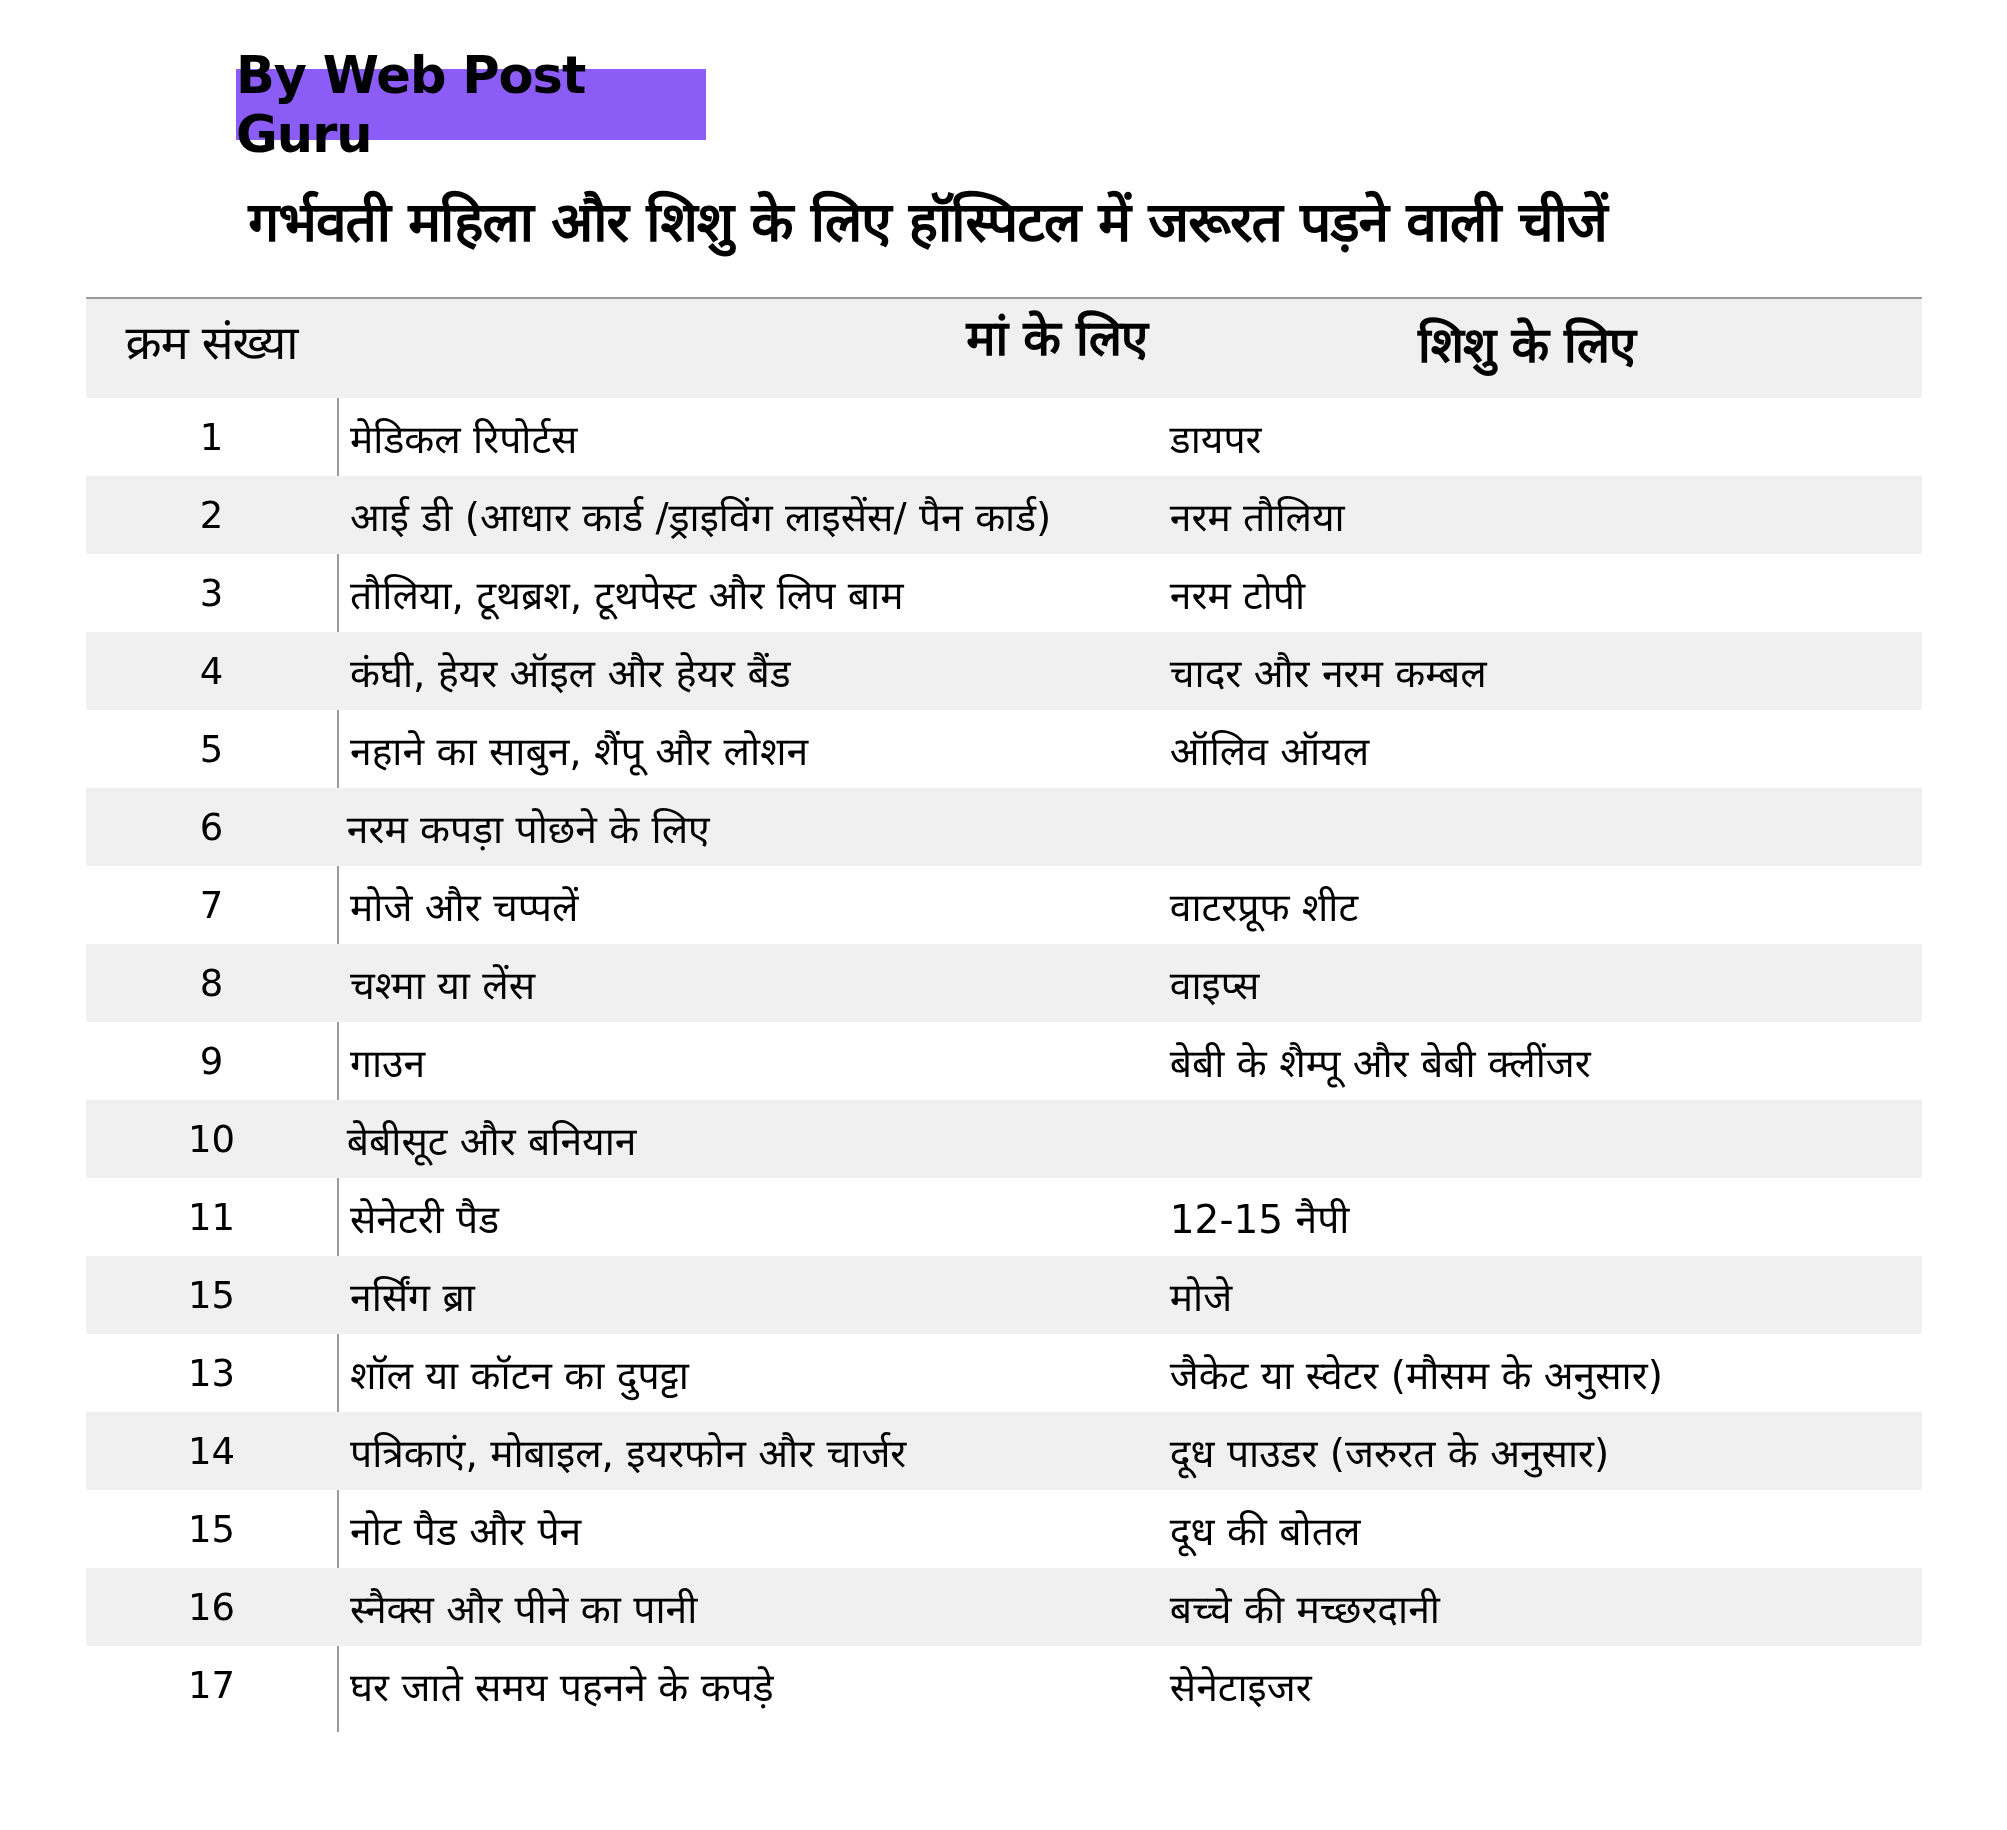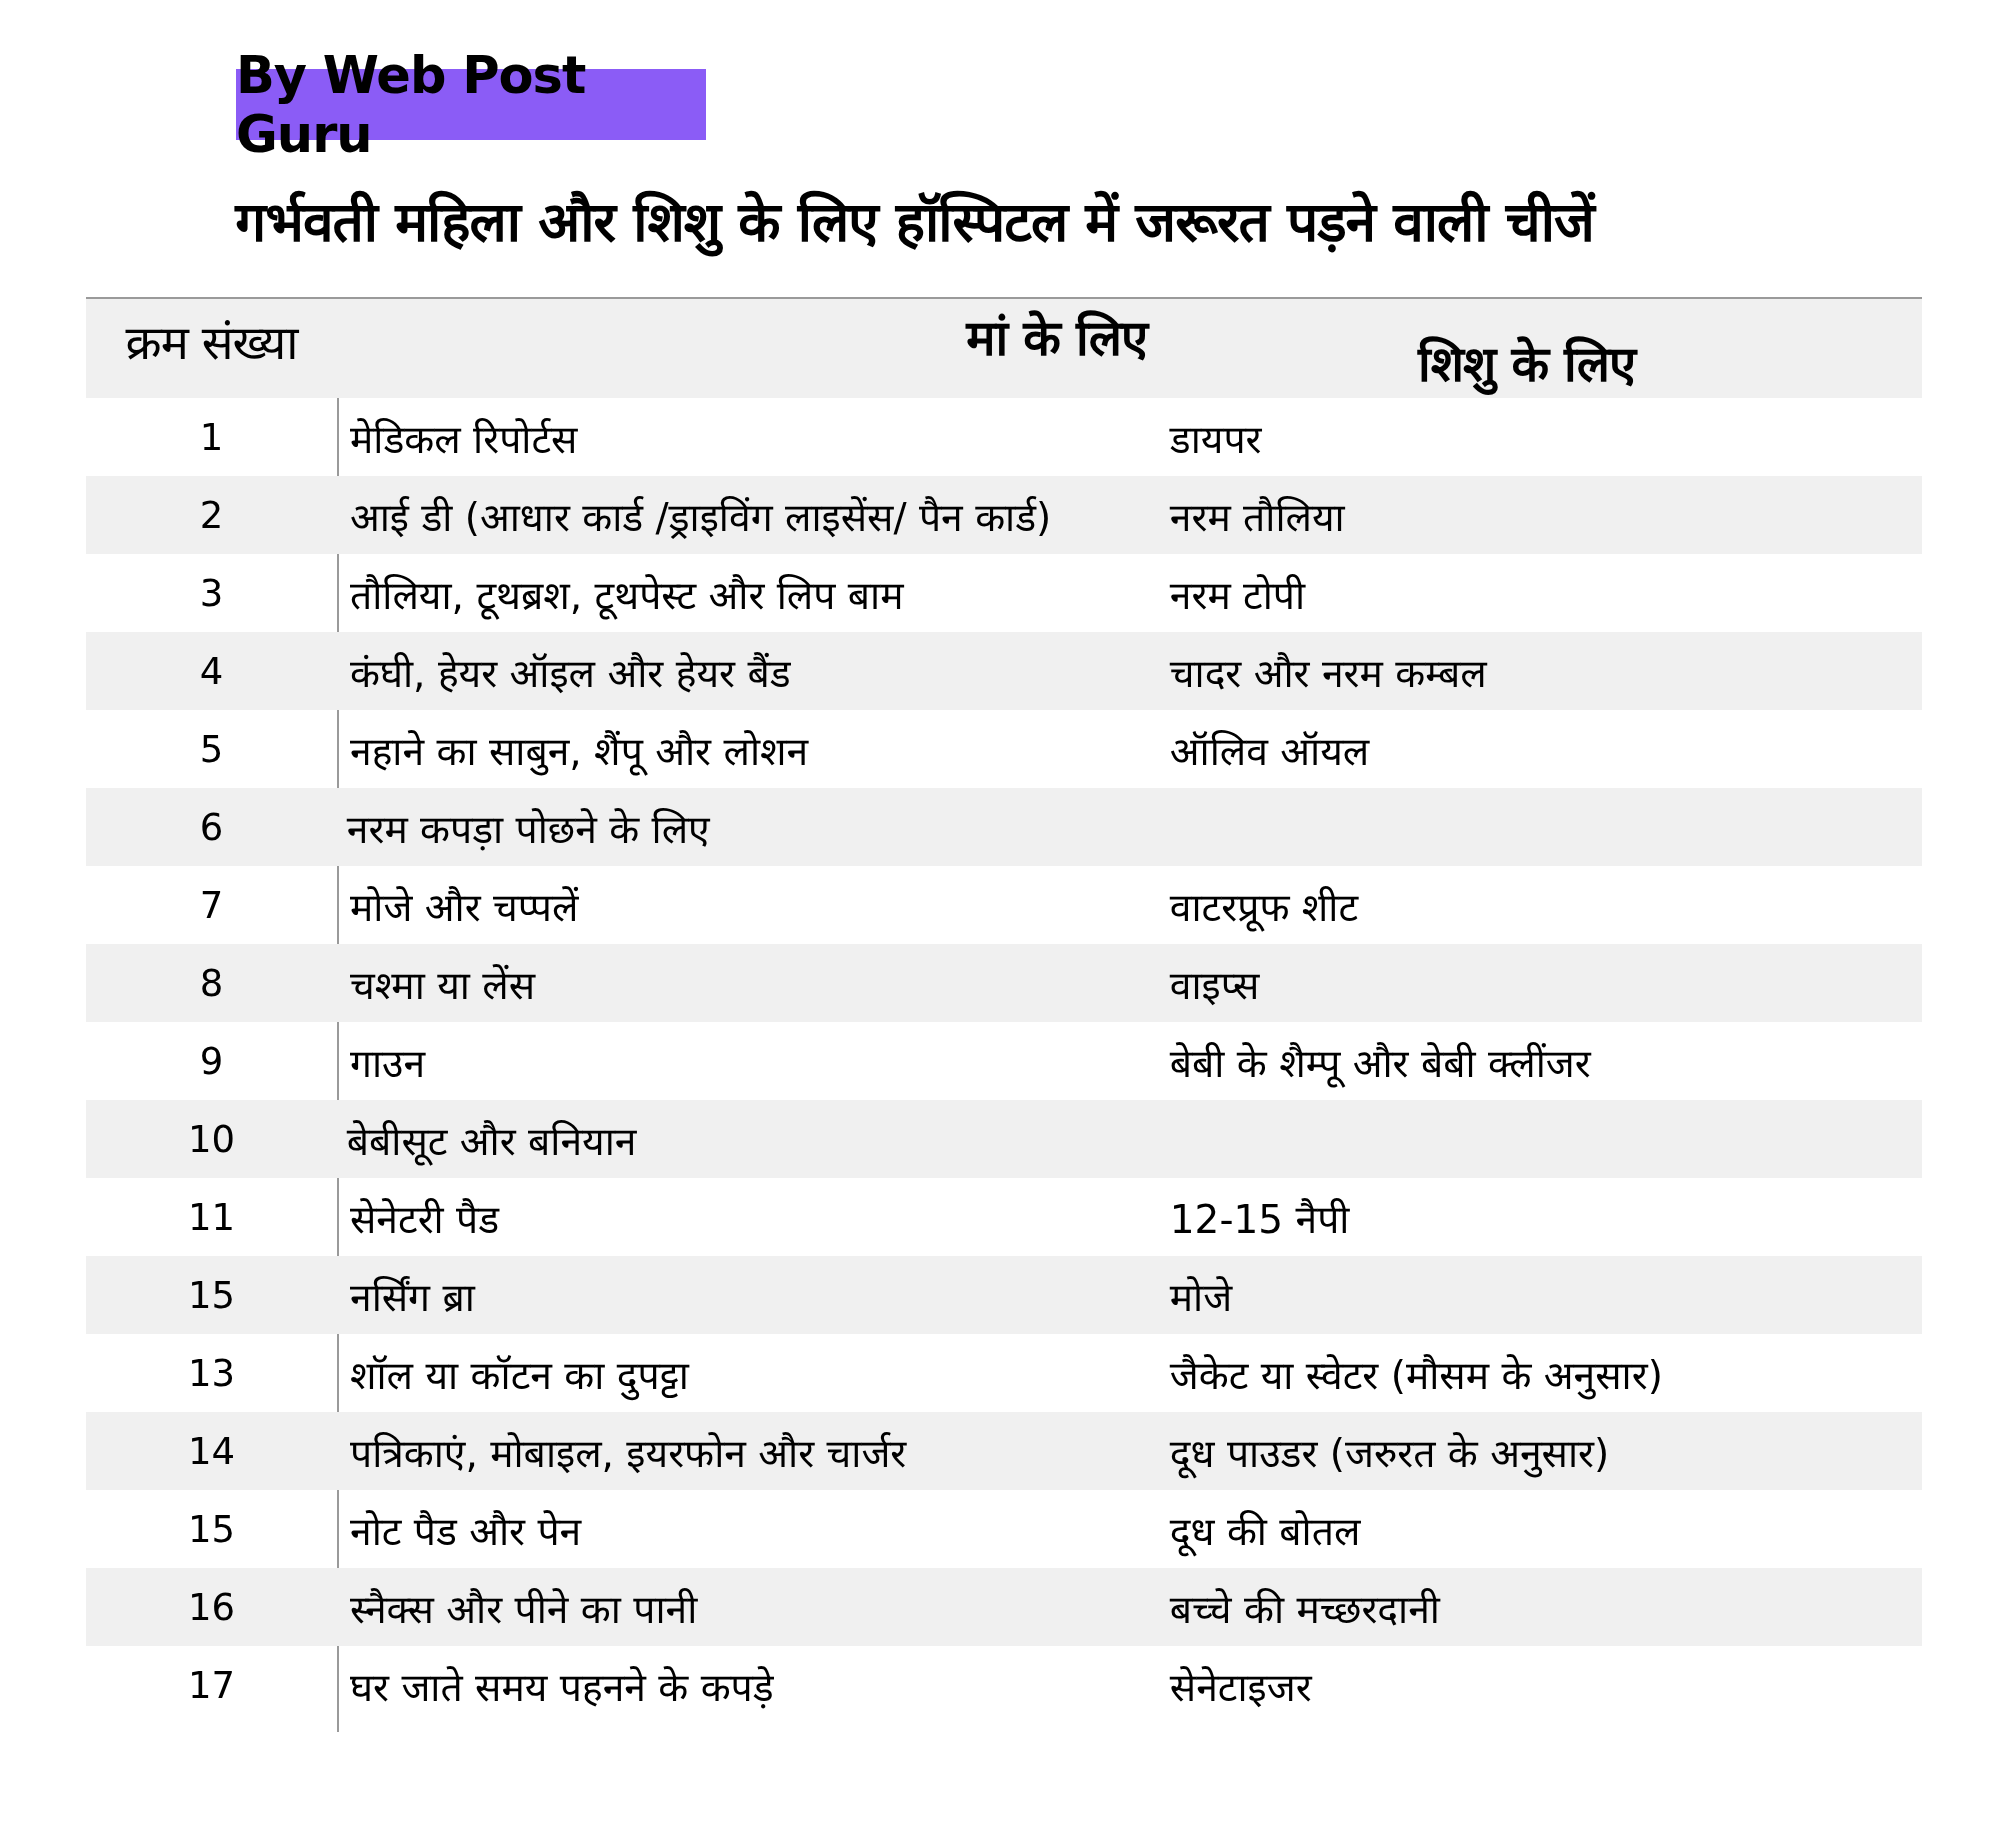--- a/index.html
+++ b/index.html
@@ -2,33 +2,33 @@
 <html><head>
   <meta charset="utf-8">
   <style>
     html, body { margin:0; padding:0; background:#ffffff; }
     body { width:2007px; height:1831px; position:relative; overflow:hidden;
            font-family:"DejaVu Sans", "Liberation Sans", sans-serif; color:#000; }
     .badge { position:absolute; left:236px; top:69px; width:470px; height:71px;
              background:#8b5cf6; display:flex; align-items:center; justify-content:center;
              font-family:"DejaVu Sans", sans-serif; font-weight:bold; font-size:51px;
              letter-spacing:-1px; }
-    .title { position:absolute; left:0; top:182px; width:1829px; text-align:center;
+    .title { position:absolute; left:13px; top:182px; width:1829px; text-align:center;
              font-weight:bold; font-size:55px; letter-spacing:-1px; }
     .table { position:absolute; left:86px; top:297px; width:1836px; }
     .table .topline { height:2px; background:#9a9a9a; }
     .row { display:flex; height:78px; align-items:center; position:relative; }
     .row.head { height:99px; align-items:flex-start; background:#f0f0f0; }
     .row.shade { background:#f0f0f0; }
     .c1 { width:251px; text-align:center; font-weight:normal; font-size:37px; }
     .c2 { width:810px; padding-left:13px; font-size:39px; white-space:nowrap; }
     .c3 { flex:1; font-size:39px; white-space:nowrap; padding-left:9.8px; }
     .head .c1 { font-size:47px; padding-top:9.8px; letter-spacing:-1px; }
     .head .c2 { text-align:right; padding-left:0; font-size:49px; font-weight:bold; padding-top:3.9px; letter-spacing:-1px; }
-    .head .c3 { font-size:49px; font-weight:bold; padding-top:30px; padding-left:271px; letter-spacing:-1px; }
+    .head .c3 { font-size:49px; font-weight:bold; padding-top:11px; padding-left:271px; letter-spacing:-1px; }
     .divider { position:absolute; left:337px; top:299px; width:2px; height:1433px; background:#9a9a9a; }
   </style>
 </head>
 <body>
 
 <div class="badge">By Web Post Guru</div>
 
 <div class="title">गर्भवती महिला और शिशु के लिए हॉस्पिटल में जरूरत पड़ने वाली चीजें</div>
 
 <div class="divider"></div>

